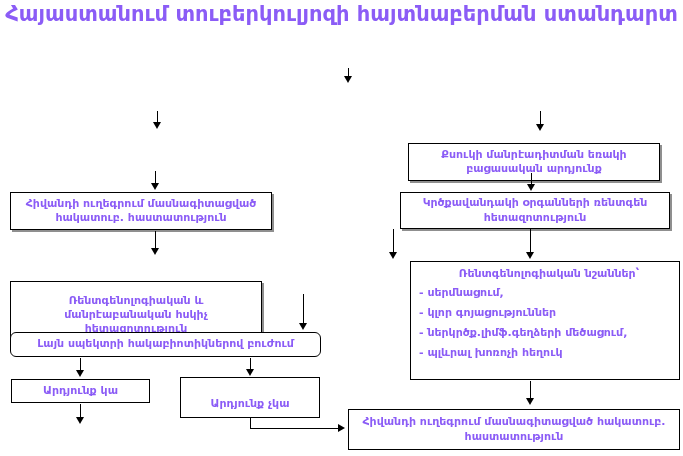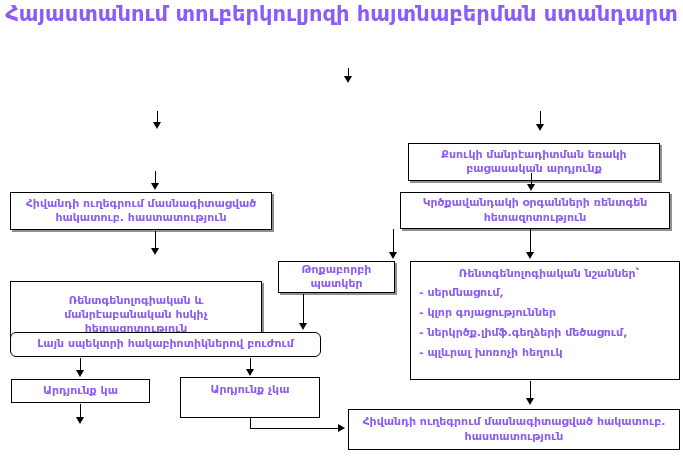--- a/index.html
+++ b/index.html
@@ -11,21 +11,21 @@
     position:absolute;left:0;top:2px;width:683px;text-align:center;
     font-size:21px;font-weight:bold;letter-spacing:0px;
   }
   .box{
     position:absolute;border:1px solid #000;background:#fff;
     display:flex;align-items:center;justify-content:center;text-align:center;
     font-size:11px;font-weight:bold;line-height:1.3;padding:2px 4px;
     box-sizing:border-box;
   }
   .shadow{box-shadow:2px 2px 0 #8f8f8f;}
-  .top-align{align-items:flex-start;padding-top:5px;}
+  .top-align{align-items:flex-start;padding-top:19px;}
   .listbox{
     position:absolute;border:1px solid #000;background:#fff;
     font-size:11px;font-weight:bold;box-sizing:border-box;padding:5px 0 2px 8px;
     text-align:left;
   }
   .listbox .lb-title{text-align:center;margin-bottom:3px;}
   .listbox .lb-item{line-height:20px;white-space:nowrap;}
   .vline{position:absolute;width:1px;background:#000;}
   .hline{position:absolute;height:1px;background:#000;}
   .arr-down{
@@ -61,21 +61,20 @@
   <div class="vline" style="left:155px;top:171px;height:13px;"></div>
   <div class="arr-down" style="left:151px;top:183px;"></div>
 
   <div class="box shadow" style="left:10px;top:192px;width:262px;height:38px;">Հիվանդի ուղեգրում մասնագիտացված հակատուբ. հաստատություն</div>
 
   <div class="vline" style="left:155px;top:231px;height:18px;"></div>
   <div class="arr-down" style="left:151px;top:248px;"></div>
 
   <div class="box shadow" style="left:10px;top:257px;width:252px;height:68px;margin-top:24px;">Ռենտգենոլոգիական և մանրէաբանական հսկիչ հետազոտություն</div>
 
-  <div class="box shadow" style="left:278px;top:261px;width:117px;height:32px;">Թոքաբորբի պատկեր</div>
 
   <div class="box shadow" style="left:408px;top:134px;width:252px;height:38px;margin-top:9px;">Քսուկի մանրէադիտման եռակի բացասական արդյունք</div>
 
   <div class="vline" style="left:531px;top:173px;height:12px;"></div>
   <div class="arr-down" style="left:527px;top:184px;"></div>
 
   <div class="box shadow" style="left:400px;top:192px;width:270px;height:37px;">Կրծքավանդակի օրգանների ռենտգեն հետազոտություն</div>
 
   <div class="vline" style="left:393px;top:229px;height:24px;"></div>
   <div class="arr-down" style="left:389px;top:252px;"></div>

